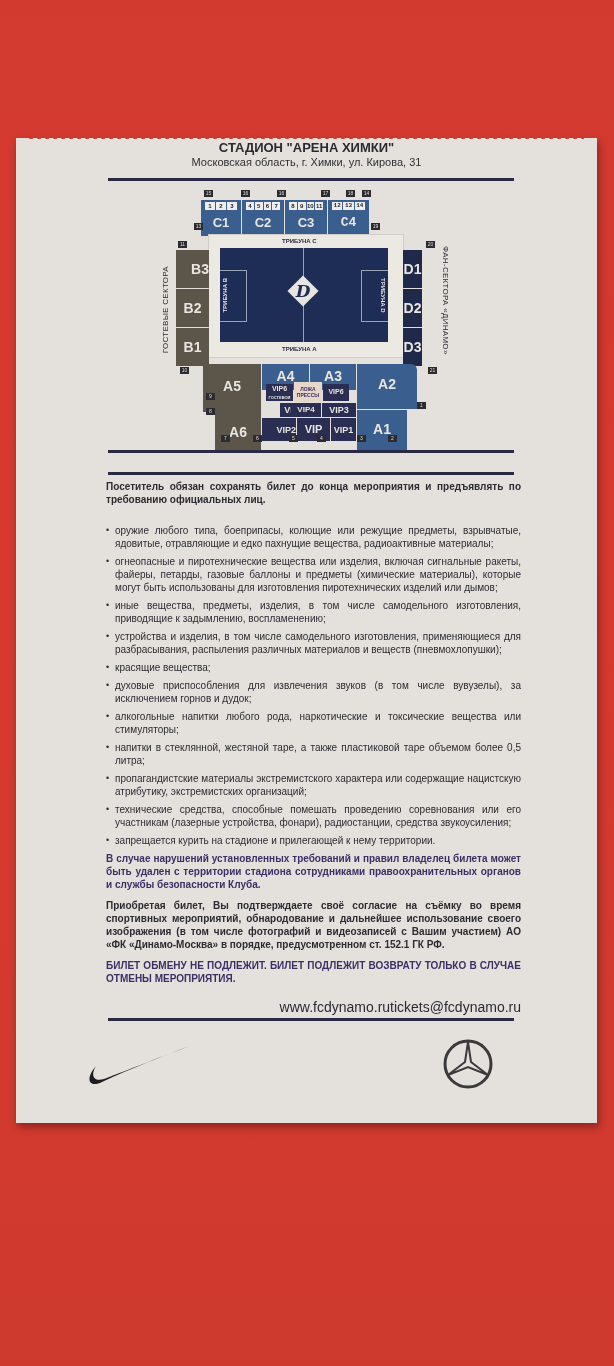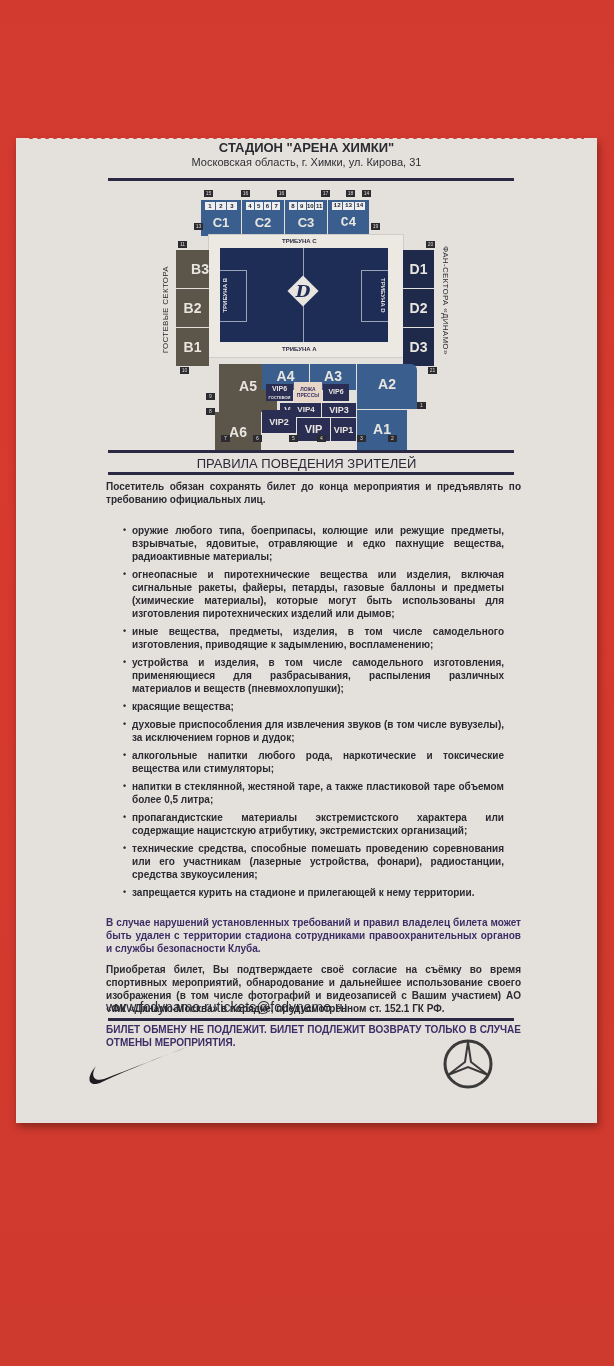--- a/index.html
+++ b/index.html
@@ -29,46 +29,46 @@
   .stadium-addr { font-family:"Liberation Sans", sans-serif; font-size:11px; color:#2f2f35; margin-top:1px; }
   .rule { position:absolute; left:92px; width:406px; height:3px; background:#2a2a45; }
 
   
   .map { position:absolute; left:0; top:0; width:581px; height:320px; }
   .sec { position:absolute; color:#e9e6e0; font-family:"Liberation Sans", sans-serif; font-weight:bold; text-align:center; box-sizing:border-box; }
   .c-sec { background:#3a5f8f; top:62px; height:36px; font-size:13px; padding-top:15px; }
   .c-seat-row { position:absolute; top:2px; left:4px; right:4px; height:8px; display:flex; gap:1px; }
   .c-seat-row span { flex:1; background:#eee; color:#223; font-size:6px; line-height:8px; text-align:center; font-weight:bold; }
   .b-sec { background:#5c554a; left:160px; width:33px; font-size:14px; }
-  .d-sec { background:#1f2a4a; left:387px; width:31px; font-size:14px; }
+  .d-sec { background:#1f2a4a; left:387px; width:19px; font-size:14px; }
   .field-outer { position:absolute; left:192px; top:96px; width:194px; height:122px; background:#ece8e2; border:1px solid #d0ccc8; }
   .field { position:absolute; left:204px; top:110px; width:168px; height:94px; background:#1e2d55; }
   .field .mid { position:absolute; left:83px; top:0; width:1px; height:94px; background:#9aa2b8; }
   .field .box-l { position:absolute; left:0; top:22px; width:26px; height:50px; border:1px solid #9aa2b8; border-left:none; }
   .field .box-r { position:absolute; right:0; top:22px; width:26px; height:50px; border:1px solid #9aa2b8; border-right:none; }
   .logo-dia { position:absolute; left:72px; top:32px; width:22px; height:22px; background:#e8e4e0; transform:rotate(45deg); }
   .logo-d { position:absolute; left:73px; top:33px; width:20px; height:20px; color:#1e2d55; font-family:"DejaVu Serif", serif; font-weight:bold; font-size:17px; text-align:center; line-height:20px; font-style:italic; }
   .trib { position:absolute; font-family:"Liberation Sans", sans-serif; font-weight:bold; font-size:6px; color:#2a2a45; }
   .trib.v { color:#e8e4e0; writing-mode:vertical-rl; }
   .side-label { position:absolute; font-family:"Liberation Sans", sans-serif; font-size:8px; color:#2a2a30; writing-mode:vertical-rl; transform:rotate(180deg); letter-spacing:0.3px; }
   .side-label.r { transform:none; }
   .a-sec { font-size:14px; }
   .vip { background:#2a2e52; font-size:9px; color:#e8e4e0; }
   .gate { position:absolute; width:9px; height:7px; background:#2b2b30; color:#ddd; font-size:5px; line-height:7px; text-align:center; font-family:"Liberation Sans", sans-serif; }
 
   
   .rules-title { position:absolute; left:0; width:581px; top:318px; text-align:center; font-family:"Liberation Sans", sans-serif; font-size:13px; color:#2a2a38; }
   .text { position:absolute; left:90px; width:415px; font-family:"Liberation Sans", sans-serif; font-size:10px; color:#2b2b32; line-height:13px; }
   .bold { font-weight:bold; }
   .purple { color:#3d2f66; }
-  .bullets { list-style:none; margin:17px; padding:0;font-weight:bold; }
+  .bullets { list-style:none; margin:0; padding:0; }
   .bullets li { position:relative; padding-left:9px; margin-bottom:5px; text-align:justify; }
   .bullets li::before { content:"•"; position:absolute; left:0; top:0; font-size:9px; }
   .p { margin:0 0 8px 0; text-align:justify; }
-  .footer-links { position:absolute; left:90px; width:415px; top:861px; display:flex; justify-content:flex-start; font-family:"Liberation Sans", sans-serif; font-size:14px; color:#2a2a35; }
+  .footer-links { position:absolute; left:90px; width:415px; top:861px; display:flex; justify-content:flex-end; font-family:"Liberation Sans", sans-serif; font-size:14px; color:#2a2a35; }
   .swoosh { position:absolute; left:88px; top:1046px; }
   .merc { position:absolute; left:440px; top:1040px; }
 </style>
 </head>
 <body>
 
 <div class="bg-shade"></div>
 
 <div class="ticket">
 
@@ -144,53 +144,52 @@
     <div class="side-label" style="left:145px;top:128px;">ГОСТЕВЫЕ СЕКТОРА</div>
 
     <div class="gate" style="left:410px;top:103px">20</div>
     <div class="sec d-sec" style="top:112px;height:38px;padding-top:11px;">D1</div>
     <div class="sec d-sec" style="top:151px;height:38px;padding-top:11px;">D2</div>
     <div class="sec d-sec" style="top:190px;height:38px;padding-top:11px;">D3</div>
     <div class="gate" style="left:412px;top:229px">21</div>
     <div class="side-label r" style="left:425px;top:108px;">ФАН-СЕКТОРА «ДИНАМО»</div>
 
     <div class="gate" style="left:164px;top:229px">10</div>
-    <div class="sec a-sec" style="left:187px;top:226px;width:58px;height:48px;background:#5c554a;padding-top:14px;margin-left:16px;">A5</div>
+    <div class="sec a-sec" style="left:187px;top:226px;width:58px;height:48px;background:#5c554a;padding-top:14px;">A5</div>
     <div class="sec a-sec" style="left:199px;top:274px;width:46px;height:40px;background:#5c554a;padding-top:12px;">A6</div>
     <div class="gate" style="left:190px;top:255px">9</div>
     <div class="gate" style="left:190px;top:270px">8</div>
 
     <div class="sec a-sec" style="left:246px;top:226px;width:47px;height:26px;background:#3a5f8f;padding-top:4px;">A4</div>
     <div class="sec a-sec" style="left:294px;top:226px;width:46px;height:26px;background:#3a5f8f;padding-top:4px;">A3</div>
     <div class="sec a-sec" style="left:341px;top:226px;width:60px;height:45px;background:#3a5f8f;padding-top:12px;border-top-right-radius:6px;">A2</div>
     <div class="sec a-sec" style="left:341px;top:272px;width:50px;height:41px;background:#3a5f8f;padding-top:11px;">A1</div>
     <div class="gate" style="left:401px;top:264px">1</div>
 
     <div class="sec vip" style="left:250px;top:246px;width:27px;height:17px;font-size:7px;line-height:8px;padding-top:1px;">
       <span>VIP6</span><br><span style="font-size:4px;">ГОСТЕВОЙ</span>
     </div>
     <div class="sec" style="left:278px;top:244px;width:28px;height:20px;background:#e6d7c8;color:#3d2f66;font-size:5px;line-height:6px;padding-top:4px;">ЛОЖА ПРЕССЫ</div>
     <div class="sec vip" style="left:307px;top:246px;width:26px;height:17px;font-size:7px;padding-top:4px;">VIP6</div>
     <div class="sec vip" style="left:246px;top:265px;width:28px;height:14px;padding-top:2px;margin-left:18px;">VIP5</div>
     <div class="sec vip" style="left:275px;top:265px;width:30px;height:14px;padding-top:2px;font-size:8px;">VIP4</div>
     <div class="sec vip" style="left:306px;top:265px;width:34px;height:14px;padding-top:2px;">VIP3</div>
-    <div class="sec vip" style="left:246px;top:272px;width:34px;height:23px;padding-top:7px;">VIP2</div>
+    <div class="sec vip" style="left:246px;top:280px;width:34px;height:23px;padding-top:7px;text-align:right;">VIP2</div>
     <div class="sec vip" style="left:281px;top:280px;width:33px;height:23px;padding-top:5px;font-size:11px;">VIP</div>
     <div class="sec vip" style="left:315px;top:280px;width:25px;height:23px;padding-top:7px;">VIP1</div>
 
     <div class="gate" style="left:205px;top:297px">7</div>
     <div class="gate" style="left:237px;top:297px">6</div>
     <div class="gate" style="left:273px;top:297px">5</div>
     <div class="gate" style="left:301px;top:297px">4</div>
     <div class="gate" style="left:341px;top:297px">3</div>
     <div class="gate" style="left:372px;top:297px">2</div>
   </div>
 
   <div class="rule" style="top:312px"></div>
-  <div class="rules-title">ПРАВИЛА ПОВЕДЕНИЯ ЗРИТЕЛЕЙ</div>
   <div class="rule" style="top:334px"></div>
 
   <div class="text" style="top:342px;">
     <p class="p bold" style="margin-bottom:18px;">Посетитель обязан сохранять билет до конца мероприятия и предъявлять по требованию официальных лиц.</p>
     <ul class="bullets">
       <li>оружие любого типа, боеприпасы, колющие или режущие предметы, взрывчатые, ядовитые, отравляющие и едко пахнущие вещества, радиоактивные материалы;</li>
       <li>огнеопасные и пиротехнические вещества или изделия, включая сигнальные ракеты, файеры, петарды, газовые баллоны и предметы (химические материалы), которые могут быть использованы для изготовления пиротехнических изделий или дымов;</li>
       <li>иные вещества, предметы, изделия, в том числе самодельного изготовления, приводящие к задымлению, воспламенению;</li>
       <li>устройства и изделия, в том числе самодельного изготовления, применяющиеся для разбрасывания, распыления различных материалов и веществ (пневмохлопушки);</li>
       <li>красящие вещества;</li>

